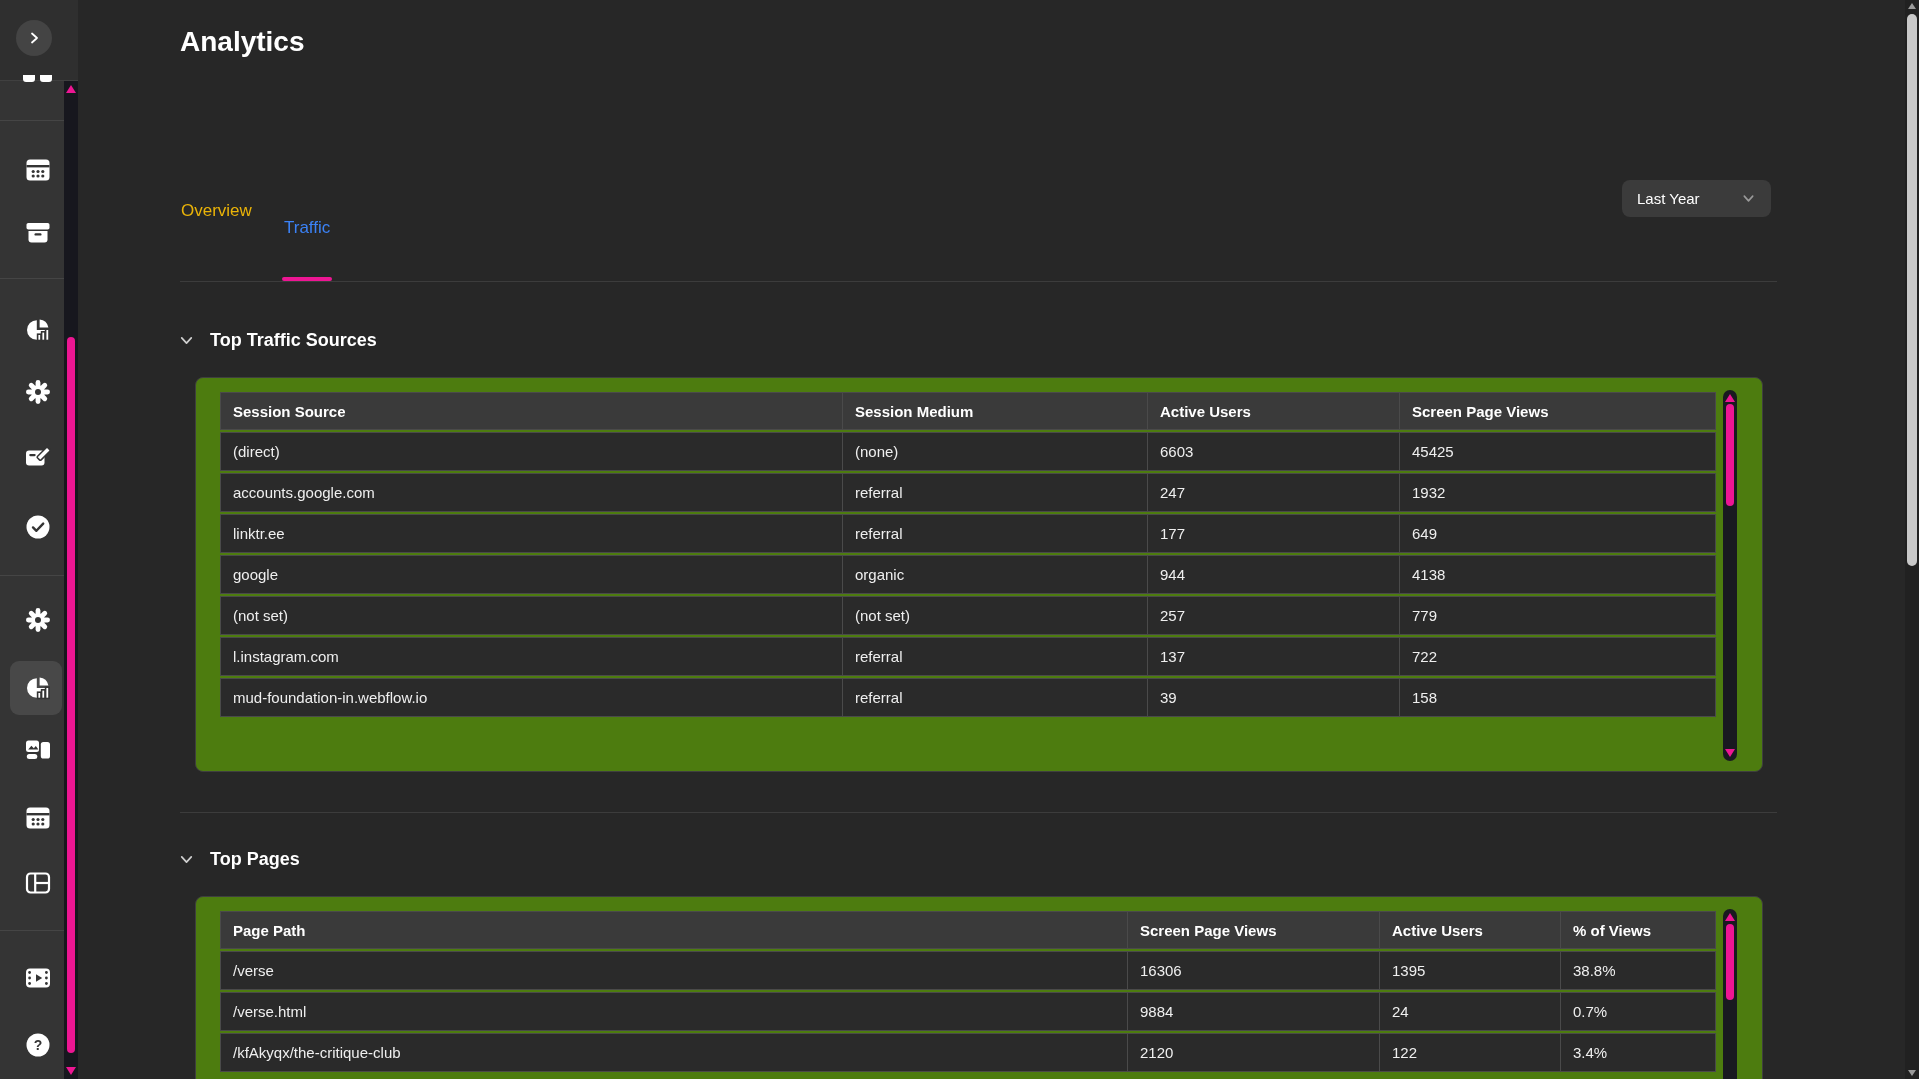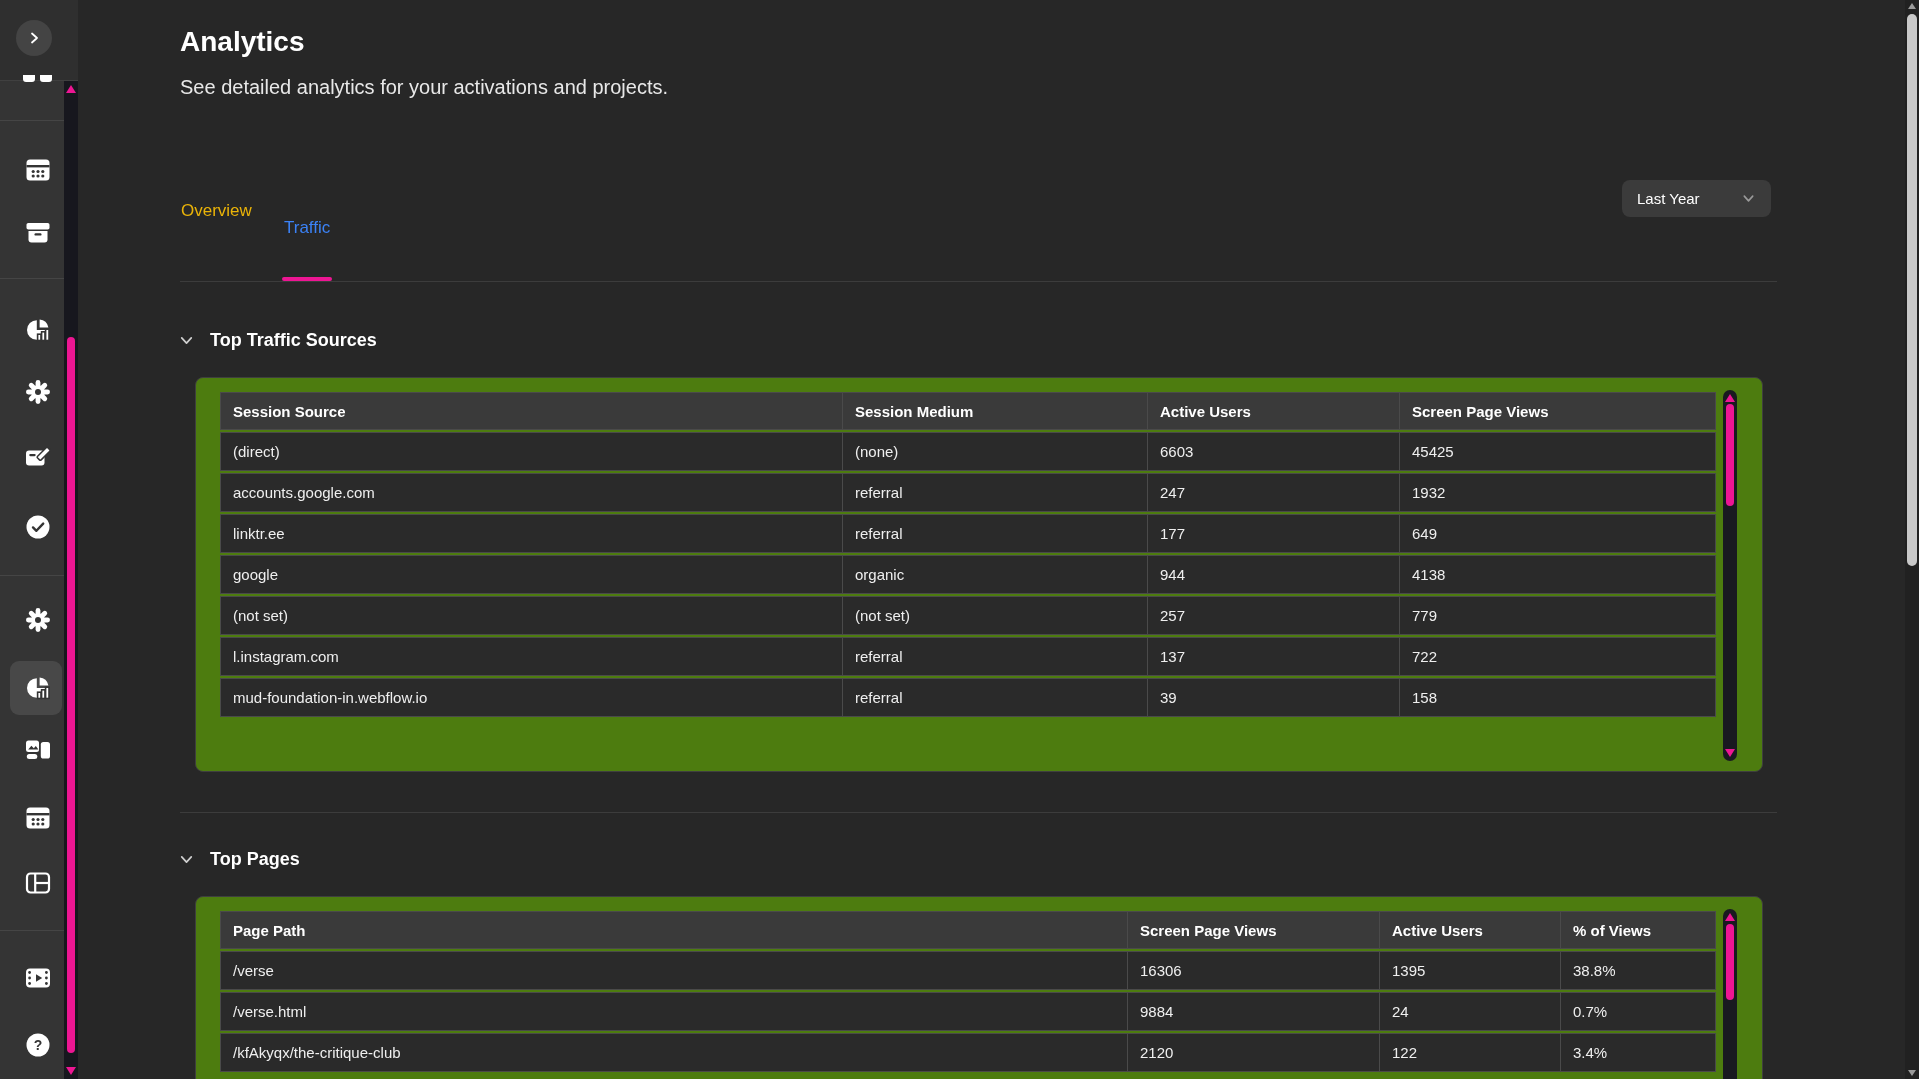--- a/index.html
+++ b/index.html
@@ -232,21 +232,20 @@
 
   <div class="side-scroll">
     <div class="tri-up"></div>
     <div class="side-thumb"></div>
     <div class="tri-down"></div>
   </div>
 </div>
 
 <div class="main">
   <h1 class="page-title">Analytics</h1>
-  <div class="page-subtitle">See detailed analytics for your activations and projects.</div>
 
   <div class="period">
     <span class="period-label">Last Year</span>
     <svg width="15" height="15" viewBox="0 0 16 16">
         <polyline points="3.5,5.5 8,10.5 12.5,5.5" fill="none" stroke="#9a9a9a" stroke-width="1.7" stroke-linecap="round" stroke-linejoin="round"></polyline>
       </svg>
   </div>
 
   <div class="tab tab-overview">Overview</div>
   <div class="tab tab-traffic">Traffic</div>

